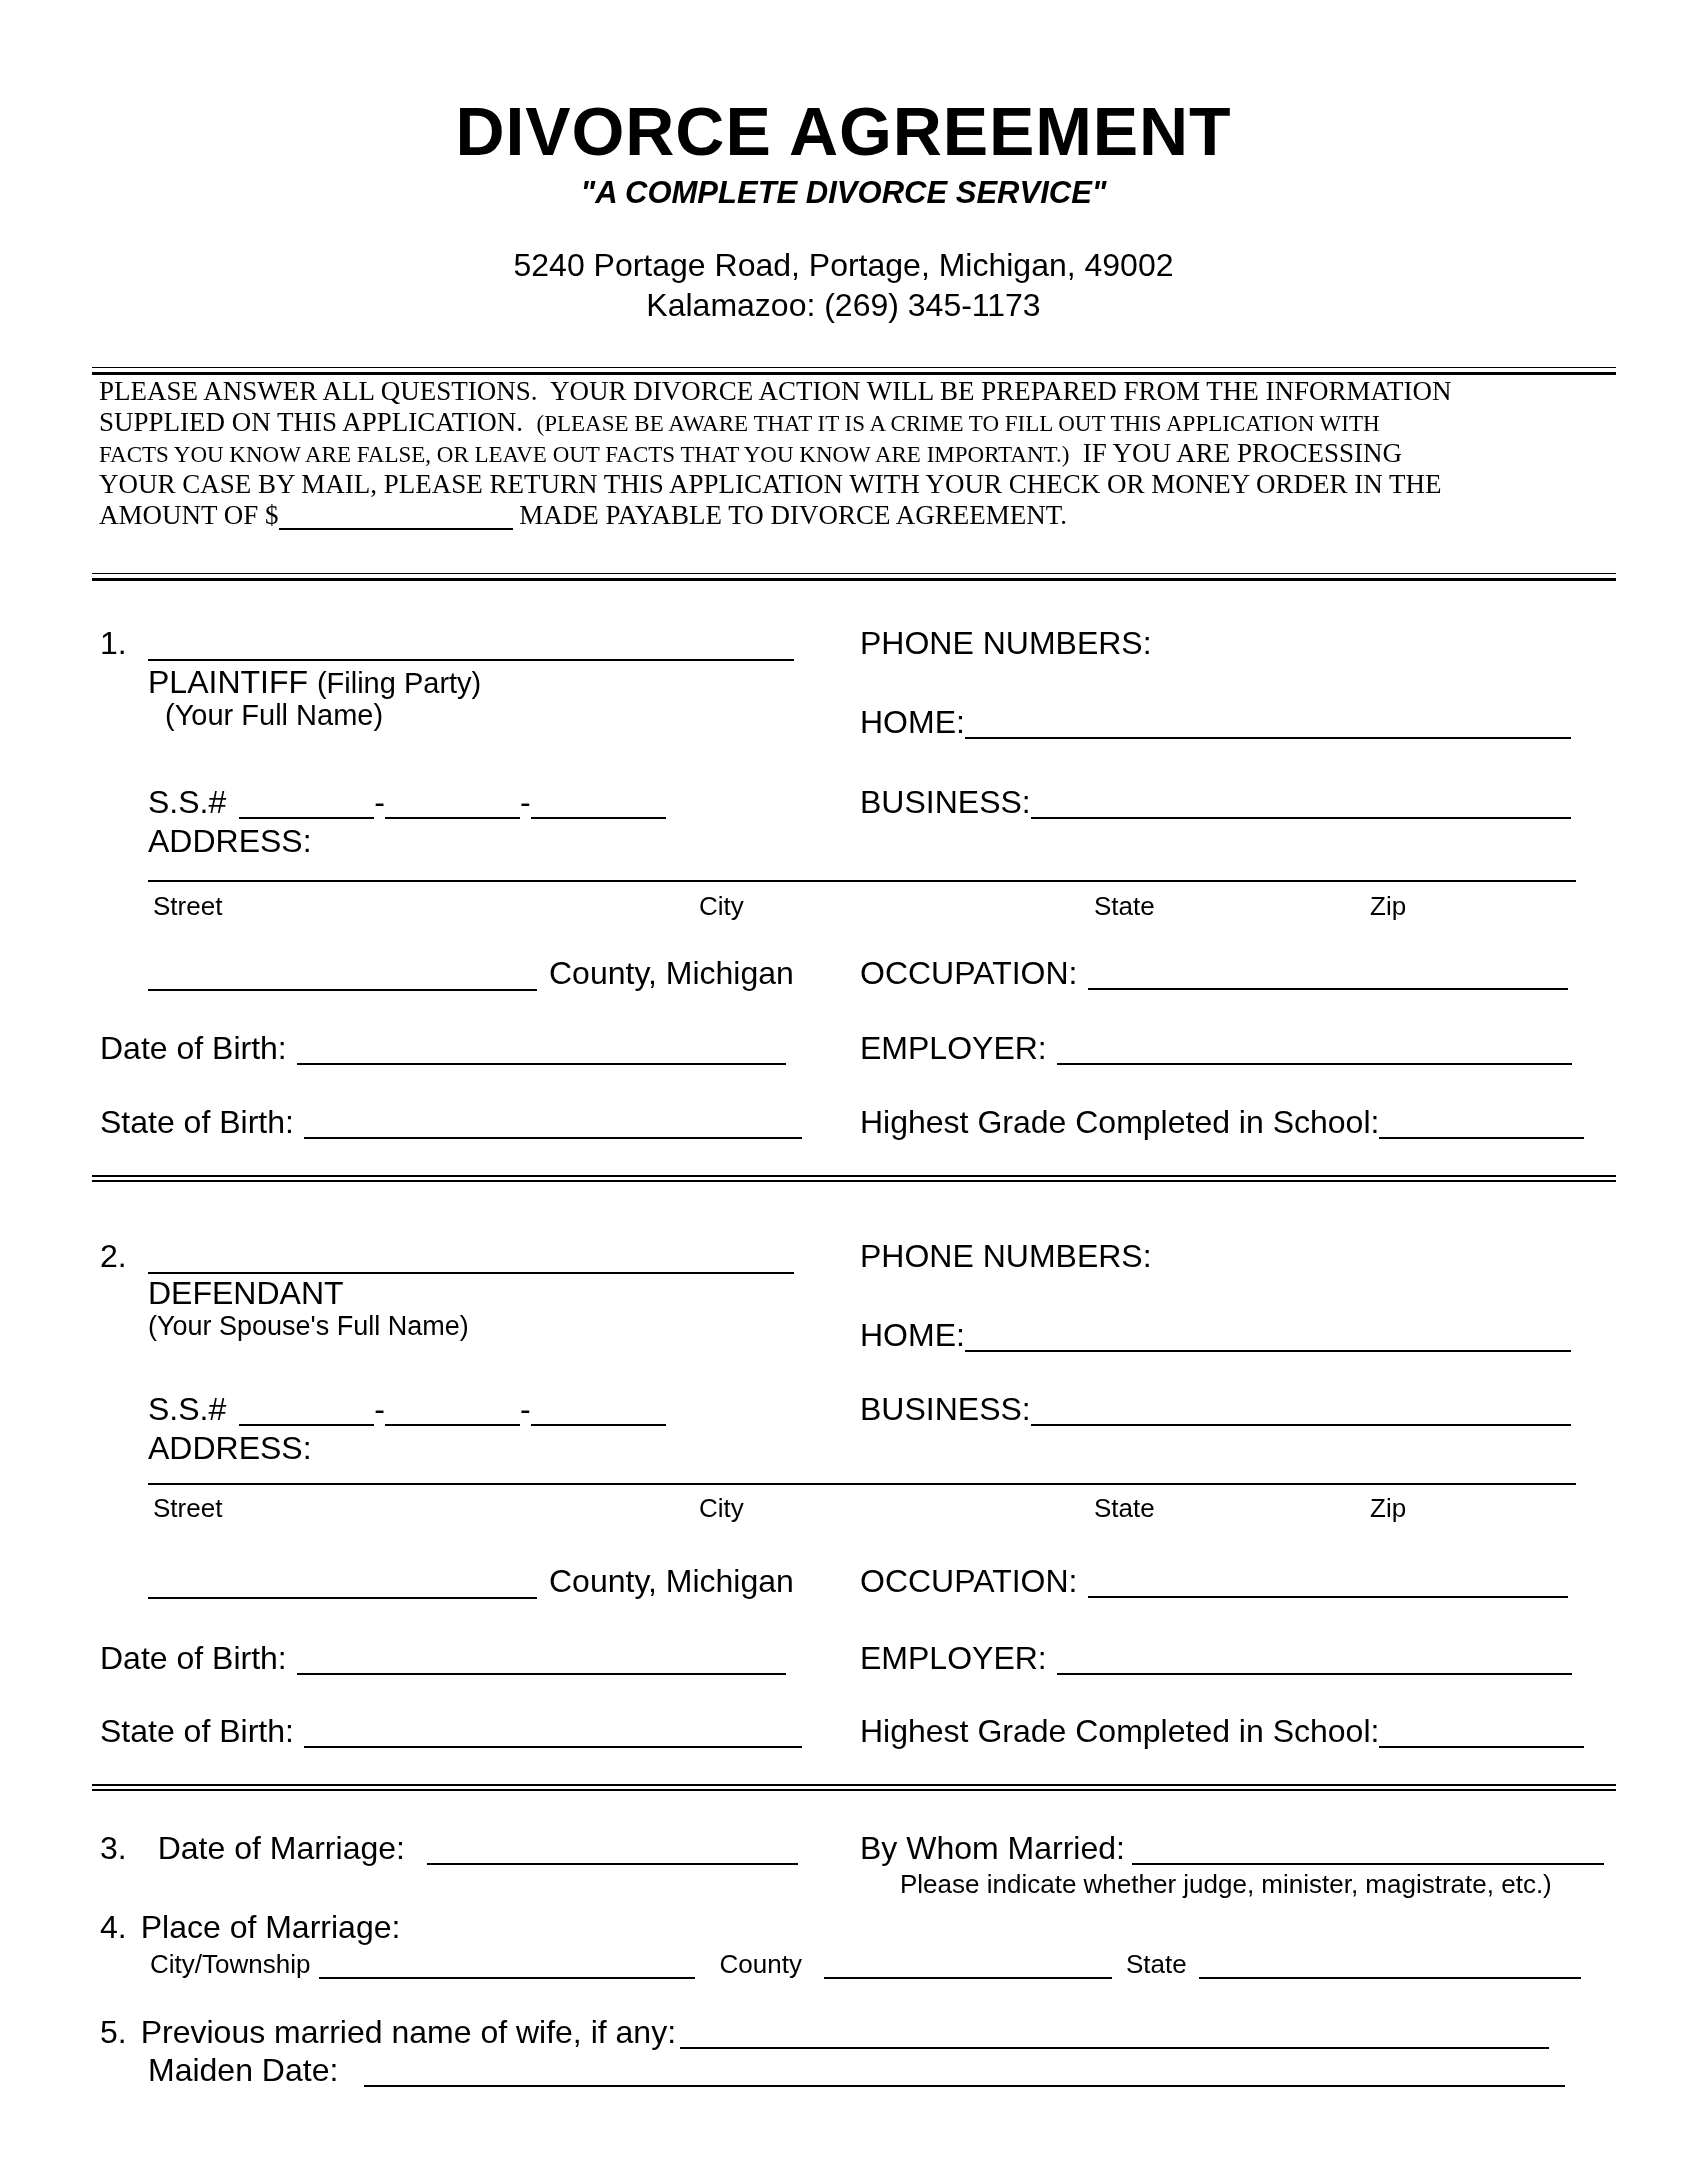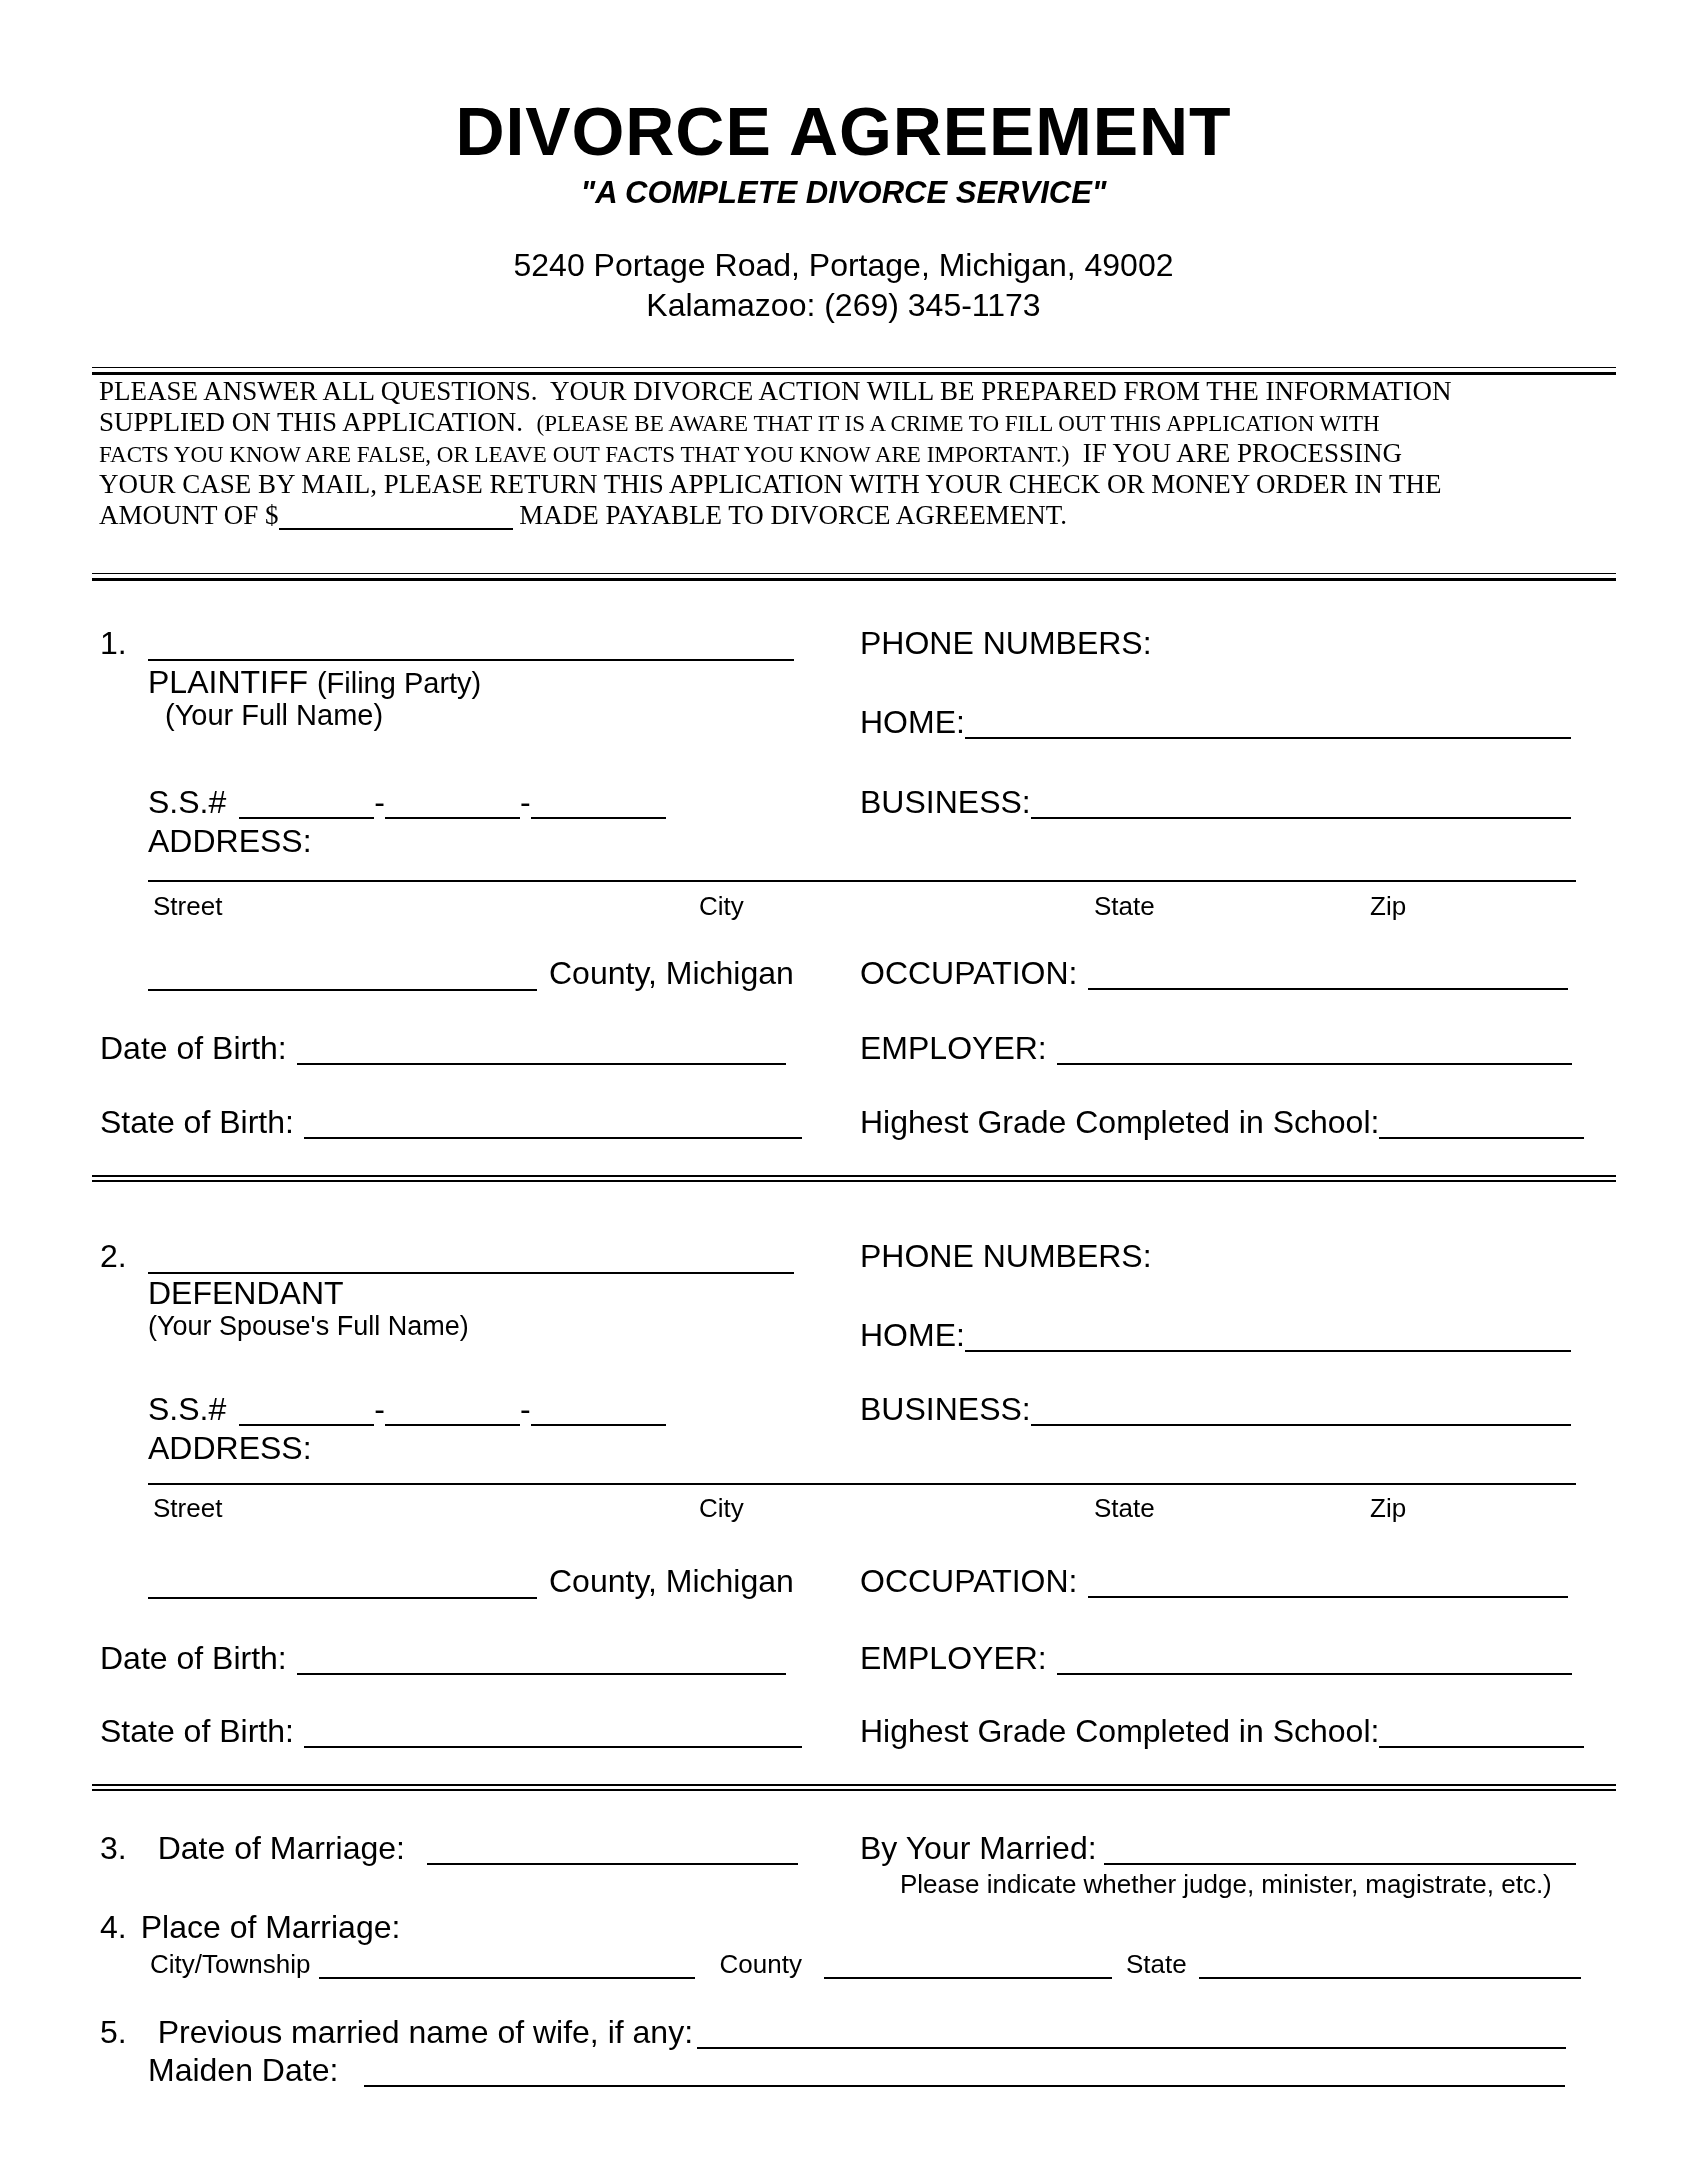--- a/index.html
+++ b/index.html
@@ -94,23 +94,23 @@
 
   <div class="r" style="left:100px;top:1642px"><span>Date of Birth:</span><span class="blank" style="width:489px;margin-left:10.5px"></span></div>
   <div class="r" style="left:860px;top:1642px"><span>EMPLOYER:</span><span class="blank" style="width:515px;margin-left:10.5px"></span></div>
 
   <div class="r" style="left:100px;top:1715px"><span>State of Birth:</span><span class="blank" style="width:498px;margin-left:10.5px"></span></div>
   <div class="r" style="left:860px;top:1715px"><span>Highest Grade Completed in School:</span><span class="blank" style="width:205px"></span></div>
 
   <div class="dbl sec" style="top:1784px"></div>
 
   <div class="r" style="left:100px;top:1832px"><span>3.</span><span style="margin-left:31px">Date of Marriage:</span><span class="blank" style="width:371px;margin-left:22px"></span></div>
-  <div class="r" style="left:860px;top:1832px"><span>By Your Married:</span><span class="blank" style="width:472px;margin-left:7px"></span></div>
+  <div class="r" style="left:860px;top:1832px"><span>By Whom Married:</span><span class="blank" style="width:472px;margin-left:7px"></span></div>
   <div class="r30" style="left:900px;top:1871px">Please indicate whether judge, minister, magistrate, etc.)</div>
 
   <div class="r" style="left:100px;top:1911px"><span>4.</span><span style="margin-left:14px">Place of Marriage:</span></div>
   <div class="r30" style="left:150px;top:1951px"><span>City/Township</span><span class="blank" style="width:376px;margin-left:8.7px"></span><span style="margin-left:24.5px">County</span><span class="blank" style="width:288px;margin-left:22px"></span><span style="margin-left:14px">State</span><span class="blank" style="width:382px;margin-left:12.2px"></span></div>
 
-  <div class="r" style="left:100px;top:2016px"><span>5.</span><span style="margin-left:31px">Previous married name of wife, if any:</span><span class="blank" style="width:869px;margin-left:4.4px"></span></div>
+  <div class="r" style="left:100px;top:2016px"><span>5.</span><span style="margin-left:14px">Previous married name of wife, if any:</span><span class="blank" style="width:869px;margin-left:4.4px"></span></div>
   <div class="r" style="left:148px;top:2054px"><span>Maiden Date:</span><span class="blank" style="width:1201px;margin-left:26px"></span></div>
 
 </div>
 
 
 </body></html>

